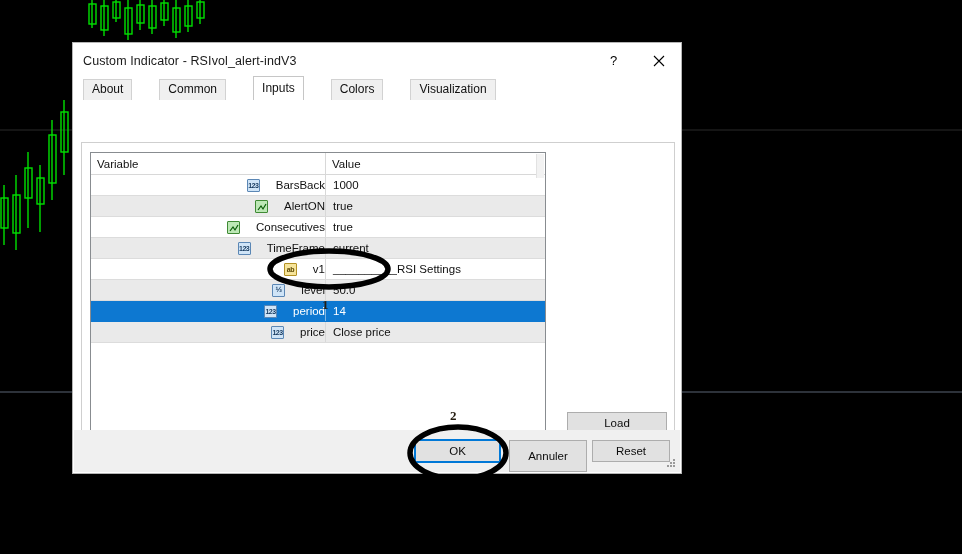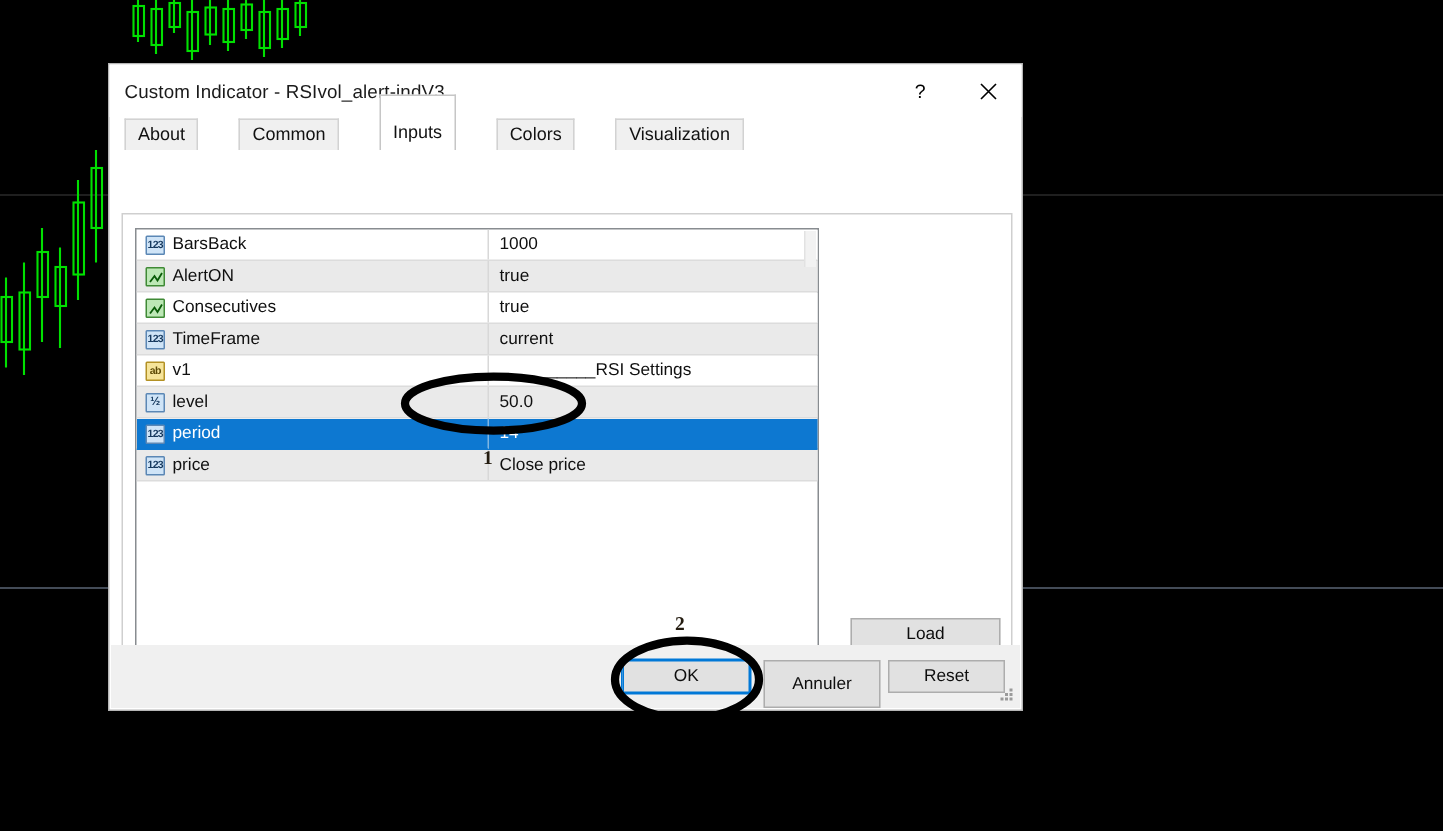--- a/index.html
+++ b/index.html
@@ -51,21 +51,21 @@
     background:#f0f0f0;
     margin-right:-1px;
     line-height:15px;
     position:relative;z-index:1;
     cursor:default;
     white-space:nowrap;
   }
   .tab.active{
     background:#ffffff;
     border-color:#c6c6c6;
-    padding-top:17px;padding-bottom:4px;
+    padding-top:4px;padding-bottom:4px;
     margin-top:-2px;
     z-index:3;
   }
   #tabpanel{
     position:absolute;left:8px;top:99px;width:594px;height:329px;
     background:#ffffff;border:1px solid #cfcfcf;border-top:1px solid #cfcfcf;
     box-sizing:border-box;
   }
 
   
@@ -86,21 +86,21 @@
     background:#ffffff;border-bottom:1px solid #d8d8d8;height:21px;
     color:#111;
   }
   tr.hdr td.col-val{border-left:1px solid #d8d8d8;}
   tr.r td{border-bottom:1px solid #dcdcdc;}
   tr.r td.col-val{border-left:1px solid #d8d8d8;padding-left:7px;}
   tr.odd td{background:#ffffff;}
   tr.even td{background:#eaeaea;}
   tr.sel td{background:#0d78d1;color:#ffffff;border-bottom:1px solid #0d78d1;}
   tr.sel td.col-val{border-left:1px solid #7fb5e2;}
-  .cellwrap{display:flex;align-items:center;gap:5px;}
+  .cellwrap{display:flex;align-items:center;gap:16px;justify-content:flex-end;}
 
   
   .ic{width:13px;height:13px;flex:0 0 13px;position:relative;display:inline-block;
       border-radius:1px;box-sizing:border-box;}
   .ic span{
     position:absolute;left:0;top:0;right:0;bottom:0;
     display:flex;align-items:center;justify-content:center;
     font-size:7px;font-family:"Liberation Sans",sans-serif;line-height:1;
   }
   .ic-int{background:#cfe4f7;border:1px solid #5b87b5;}
@@ -227,20 +227,24 @@
     <div class="tab">Colors</div>
     <div class="tab">Visualization</div>
   </div>
 
   <div id="tabpanel">
 
     <div id="params">
       <div id="grid-scroll"></div>
       <table class="grid">
         <tbody>
+            <tr class="hdr">
+          <td class="col-var">Variable</td>
+          <td class="col-val">Value</td>
+        </tr>
 
         <tr class="r odd">
           <td class="col-var">
                 <div class="cellwrap">
             <span class="ic ic-int">
                     <span>123</span>
                   </span>
             <span>BarsBack</span>
                 </div>
               </td>

